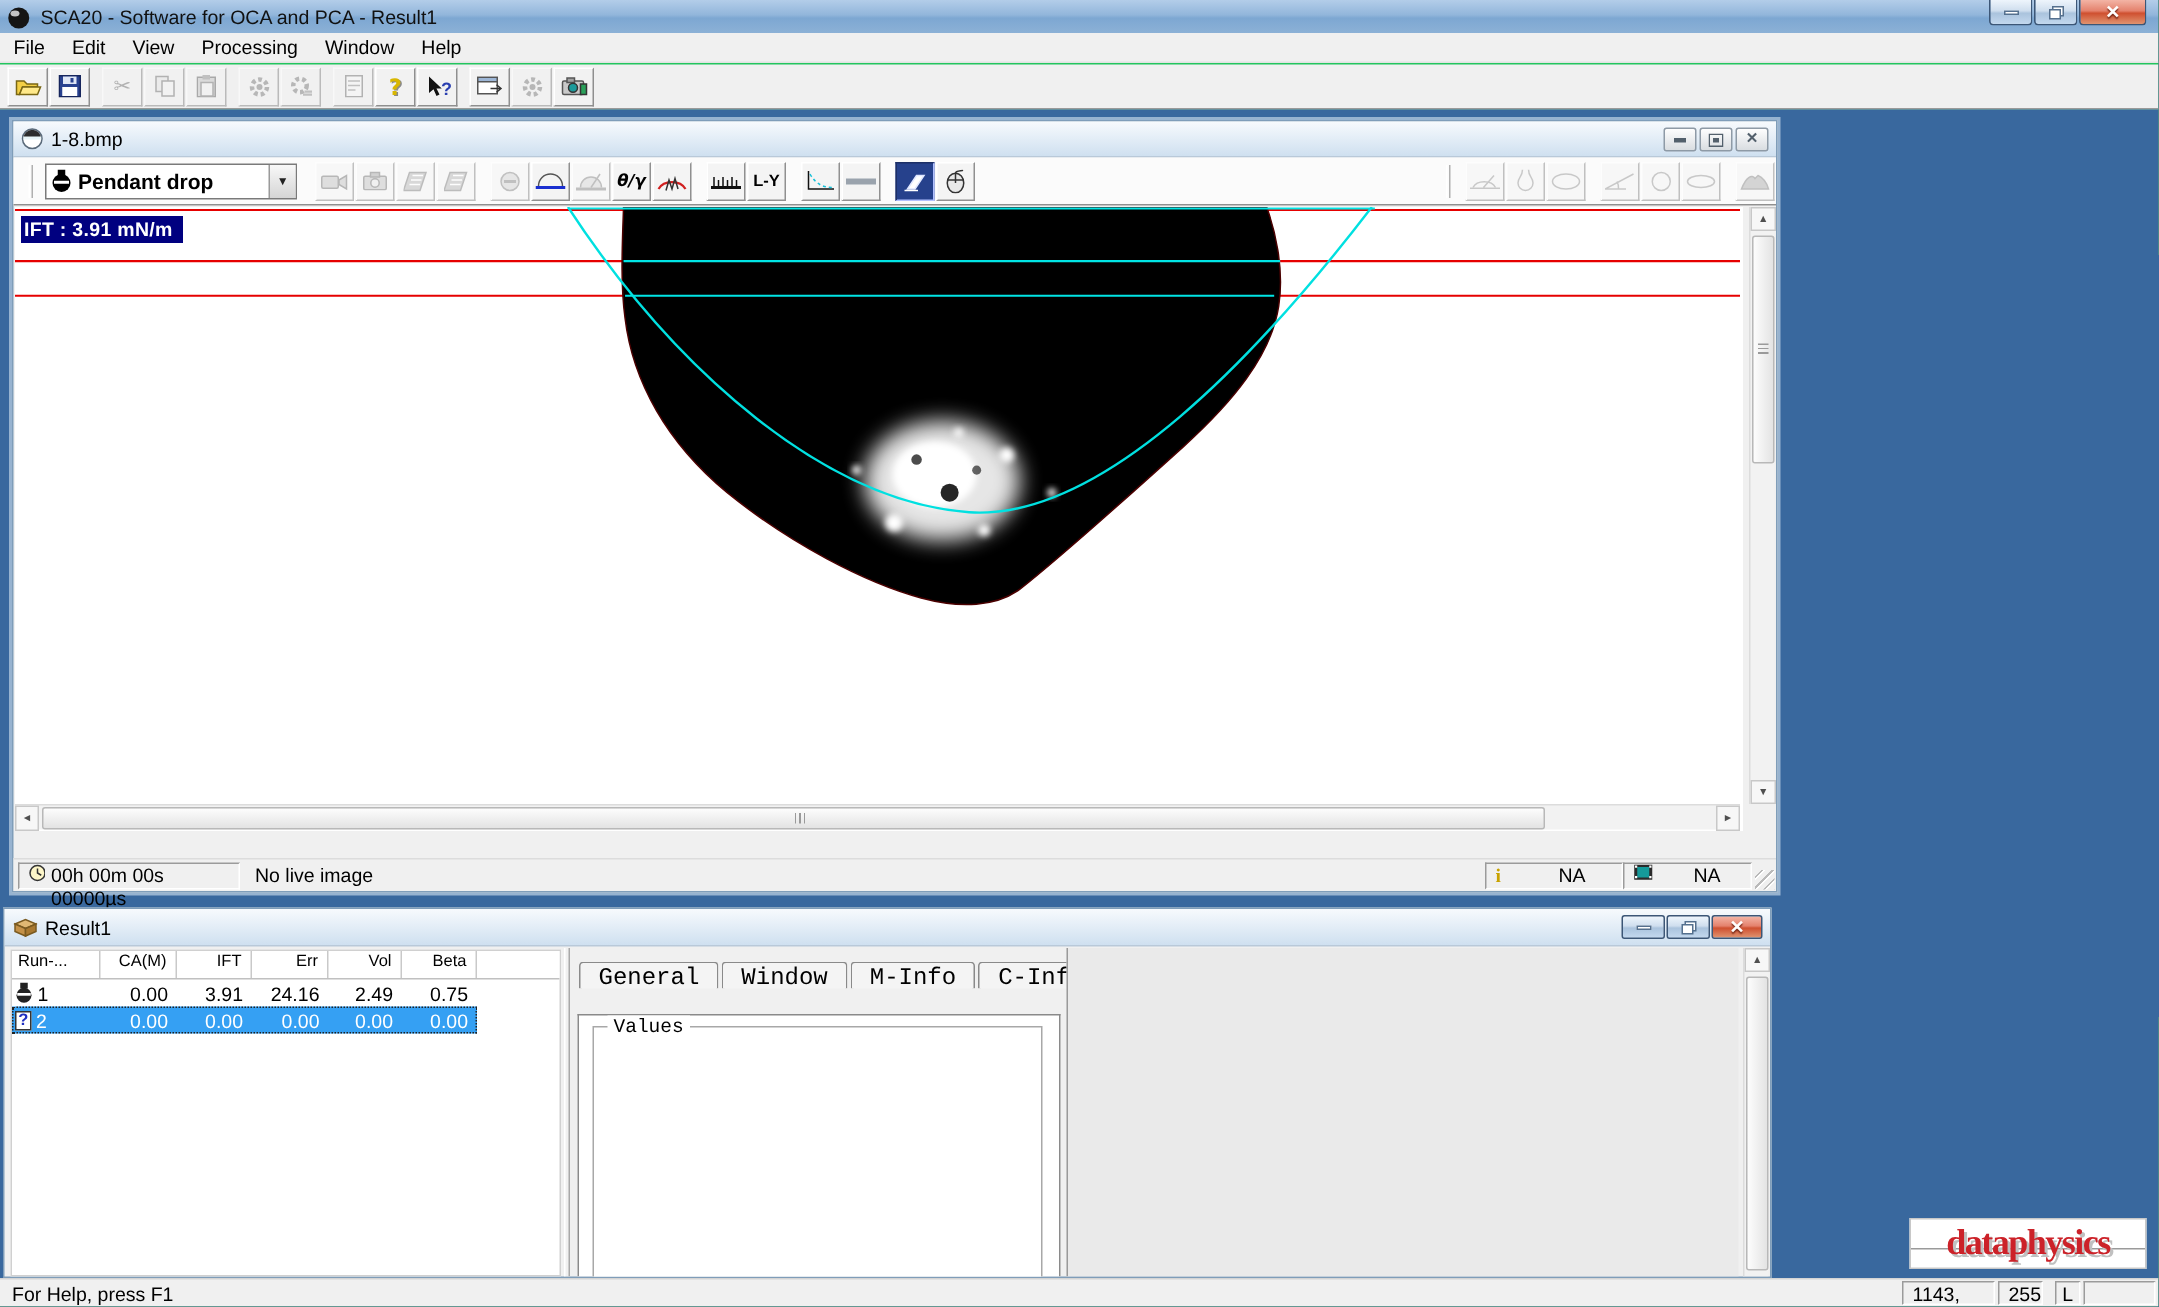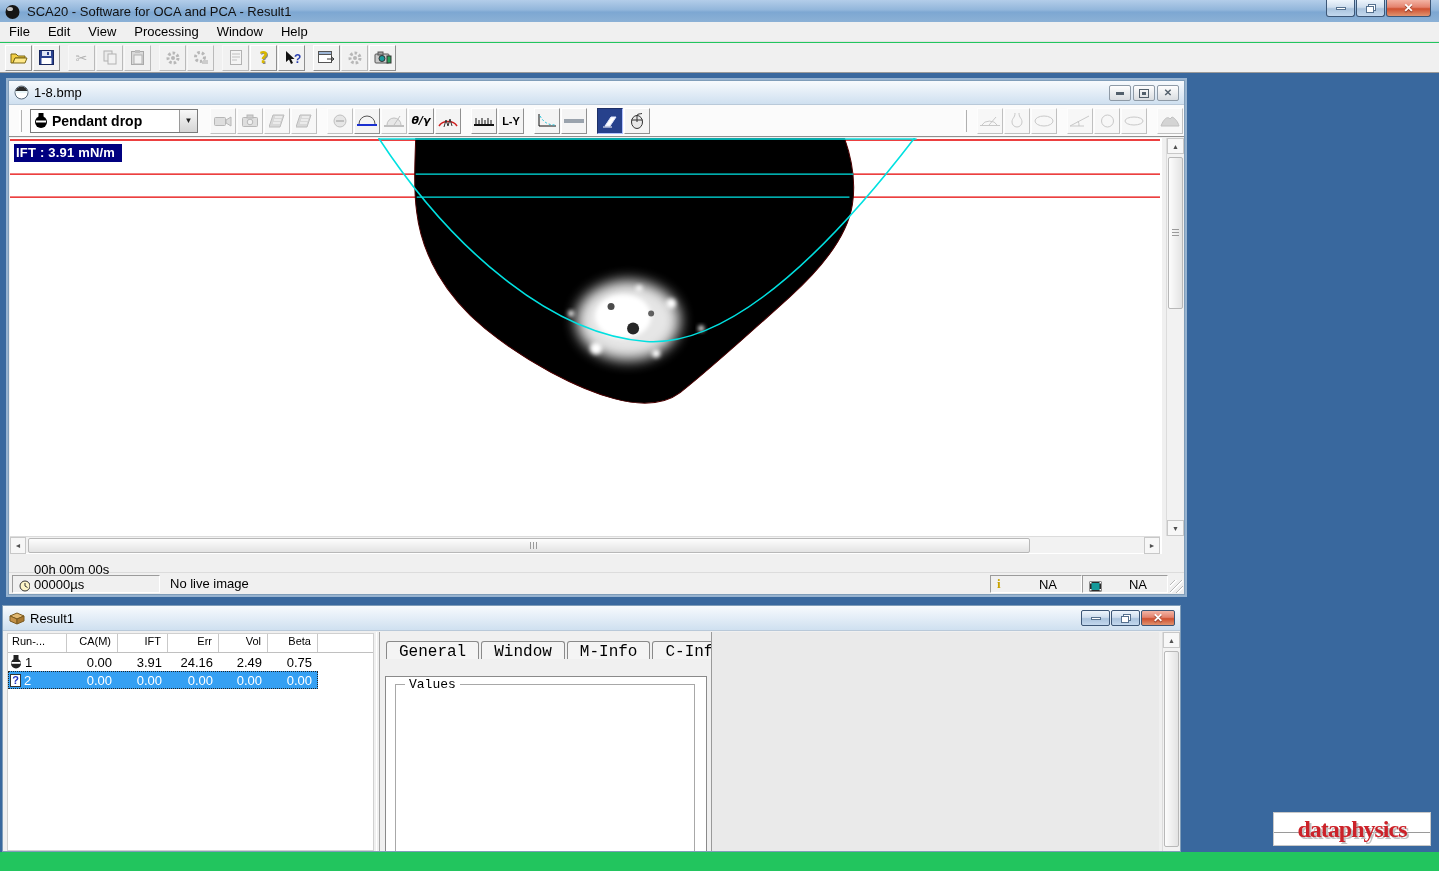--- a/index.html
+++ b/index.html
@@ -74,21 +74,21 @@
   .sthumb { position:absolute; background:linear-gradient(90deg,#fdfdfd,#e3e3e3); border:1px solid #b8b8b8; border-radius:2px; }
   .sthumb.h { background:linear-gradient(#fdfdfd,#e3e3e3); }
   .gripmarks { position:absolute; left:3px; right:3px; top:50%; height:8px; margin-top:-4px;
     background:repeating-linear-gradient(#9a9a9a 0 1px, transparent 1px 3px); }
   .gripmarks.h { left:50%; top:3px; bottom:3px; width:8px; height:auto; margin:0 0 0 -4px;
     background:repeating-linear-gradient(90deg,#9a9a9a 0 1px, transparent 1px 3px); }
 
   #iw-status { position:absolute; left:0; bottom:0; right:0; height:22px; background:#f0f0f0;
     border-top:1px solid #dcdcdc; display:flex; align-items:center; font-size:13px; }
   .sunk { border:1px solid; border-color:#9b9b9b #ffffff #ffffff #9b9b9b; height:18px;
-    display:flex; align-items:flex-end; padding:0 6px; }
+    display:flex; align-items:flex-start; padding:0 6px; }
   .rgrip { position:absolute; right:1px; bottom:1px; width:13px; height:13px;
     background:repeating-linear-gradient(135deg, transparent 0 3px, #b9b9b9 3px 4px, #fff 4px 5px); }
 
   
   #result-window { left:2px; top:532px; width:1179px; height:247px; background:#f0f0f0;
     border:1px solid #7f9db9; overflow:hidden; }
   #rw-table { position:absolute; left:4px; top:27px; width:367px; bottom:0; background:#fff; border:1px solid #d0d0d0; }
   .hdrrow { display:flex; height:19px; border-bottom:1px solid #c0c0c0; background:#fff; }
   .hcell { border-right:1px solid #c9c9c9; font-size:11px; padding:1px 6px 0 4px; text-align:right; }
   .trow { display:flex; height:18px; align-items:center; font-size:13px; }
@@ -594,14 +594,29 @@
         <div class="sthumb" style="left:1px; width:15px; top:19px; bottom:4px;"></div>
       </div>
     </div>
 
     <div id="logo" class="abs">
       <div class="line"></div>
       <span class="word">dataphysics</span>
     </div>
   </div>
 
+  <div id="statusbar" class="abs">
+    <span style="margin-left:8px">For Help, press F1</span>
+    <div class="cellwrap">
+      <div class="sunk" style="width:62px; height:16px; background:#f0f0f0;">
+        <span>1143, 355</span>
+      </div>
+      <div class="sunk" style="width:30px; height:16px; margin-left:2px;">
+        <span>255</span>
+      </div>
+      <div class="sunk" style="width:17px; height:16px; margin-left:8px; justify-content:center; padding:0;">
+        <span>L</span>
+      </div>
+      <div class="sunk" style="width:48px; height:16px; margin-left:2px;"></div>
+    </div>
+  </div>
 
 </div>
 
 </body></html>

